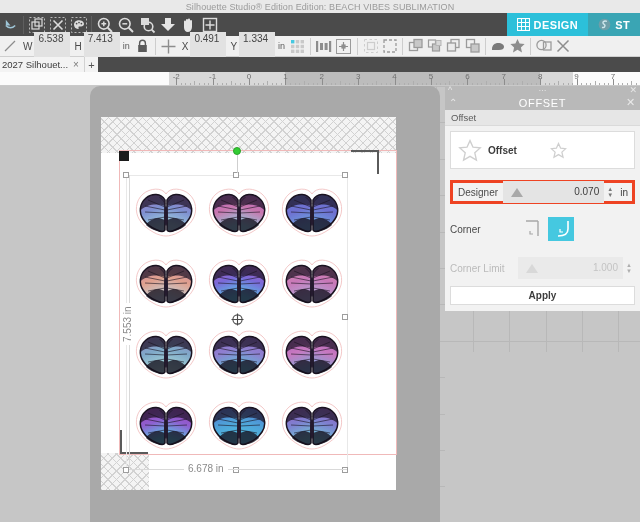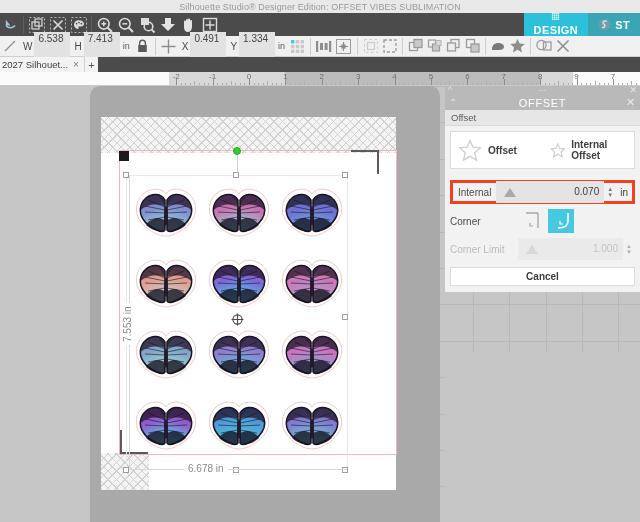--- a/index.html
+++ b/index.html
@@ -29,21 +29,21 @@
   .ticon{
     width:21px; height:21px; display:flex; align-items:center; justify-content:center;
     color:#d7d7d7;
   }
   .ticon svg{ display:block; }
   #tabs-right{ position:absolute; right:0; top:13px; height:23px; display:flex; }
   .apptab{
     height:23px; display:flex; align-items:center; gap:4px; padding:0 10px;
     color:#fff; font-size:11px; font-weight:bold; letter-spacing:.4px;
   }
-  .apptab.design{ background:#2cc0da;flex-direction:column; }
+  .apptab.design{ background:#2cc0da; }
   .apptab.store{ background:#3aa5b4; }
 
   
   #toolbar2{
     position:absolute; left:0; top:36px; width:640px; height:21px;
     background:#f0f0f0; display:flex; align-items:center; border-bottom:1px solid #cfcfcf;
   }
   .lbl{ color:#4a4a4a; font-size:10px; margin:0 2px 0 4px; }
   .numfield{
     background:#e2e2e2; color:#444; font-size:10px;
@@ -186,47 +186,47 @@
   }
   .slider .thumb{
     position:absolute; left:8px; top:7px; width:0;height:0;
     border-left:6px solid transparent;border-right:6px solid transparent;border-bottom:9px solid #a9a9a9;
   }
   .valbox{ background:#e4e4e4; width:44px; text-align:right; padding-right:5px; font-size:10px; color:#3d3d3d; line-height:22px; height:22px;}
   .spin{ display:flex;flex-direction:column; align-items:center; justify-content:center; width:12px; gap:1px; color:#787878; }
   .spin span{ font-size:6px; line-height:5px; }
   .unit2{ font-size:10px; color:#3d3d3d; padding:0 4px; }
 
-  #cornerRow{ display:flex; align-items:center; height:26px; margin-top:4px; }
+  #cornerRow{ display:flex; align-items:center; height:26px; margin-top:12px; }
   #cornerRow .cl{ font-size:10px; color:#4a4a4a; width:68px; }
   .cornerBtn{ width:26px;height:24px;display:flex;align-items:center;justify-content:center; margin-right:4px; }
   .cornerBtn.sel{ background:#45c8e0; }
 
-  #cornerLimitRow{ display:flex; align-items:center; height:22px; margin-top:4px; opacity:.55; }
+  #cornerLimitRow{ display:flex; align-items:center; height:22px; margin-top:15px; opacity:.55; }
   #cornerLimitRow .cll{ font-size:10px; color:#8d8d8d; width:68px; }
   .slider.dis{ background:#e4e4e4; }
   .slider.dis .thumb{ border-bottom-color:#c3c3c3; }
   .valbox.dis{ color:#9e9e9e; }
 
   #btnRow{ display:flex; gap:5px; margin-top:7px; }
   .pbtn{
     flex:1; height:19px; background:#fff; border:1px solid #dcdcdc;
     display:flex;align-items:center;justify-content:center;
     font-size:10px; font-weight:bold; color:#3d3d3d;
   }
 
   #panelBottomFill{
     position:absolute; right:0; top:352px; width:195px; height:170px; background:#c6c6c6;
   }
 </style>
 </head>
 <body>
 
 <div id="titlebar">
-  <div class="t">Silhouette Studio® Designer Edition: OFFSET VIBES SUBLIMATION</div>
+  <div class="t">Silhouette Studio® Edition Edition: BEACH VIBES SUBLIMATION</div>
 </div>
 
 <div id="toolbar1">
   <div class="tb-grp">
     <div class="ticon">
       <svg width="15" height="15" viewBox="0 0 16 16">
           <path d="M3 3 L3 9 L8 9 Z" fill="#9fc6d8"></path>
           <path d="M3 9 Q8 14 13 9" stroke="#9fc6d8" stroke-width="1.6" fill="none"></path>
         </svg>
     </div>
@@ -1062,29 +1062,28 @@
       <div class="choice">
         <svg class="starIcon" width="24" height="23" viewBox="0 0 24 23">
           <path d="M12 1.6 L15 8.2 L22.2 8.9 L16.8 13.8 L18.4 21 L12 17.3 L5.6 21 L7.2 13.8 L1.8 8.9 L9 8.2 Z" fill="none" stroke="#cfcfcf" stroke-width="1.4"></path>
         </svg>
         <span class="ctext">Offset</span>
       </div>
       <div class="choice">
         <svg class="starIcon" width="17" height="17" viewBox="0 0 24 23">
           <path d="M12 1.6 L15 8.2 L22.2 8.9 L16.8 13.8 L18.4 21 L12 17.3 L5.6 21 L7.2 13.8 L1.8 8.9 L9 8.2 Z" fill="none" stroke="#cfcfcf" stroke-width="1.8"></path>
         </svg>
-        <span class="ctext">Internal Offset</span>
       </div>
     </div>
   </div>
 
 
   <div class="panel-body" style="padding-top:3px;">
     <div id="distRow">
-      <span class="dl">Internal</span>
+      <span class="dl">Designer</span>
       <div class="slider">
         <div class="thumb"></div>
       </div>
       <div class="valbox">0.070</div>
       <div class="spin">
         <span>▲</span>
         <span>▼</span>
       </div>
       <span class="unit2">in</span>
     </div>
@@ -1111,16 +1110,16 @@
         <div class="thumb"></div>
       </div>
       <div class="valbox dis">1.000</div>
       <div class="spin">
         <span>▲</span>
         <span>▼</span>
       </div>
     </div>
 
     <div id="btnRow">
-      <div class="pbtn">Cancel</div>
+      <div class="pbtn">Apply</div>
     </div>
   </div>
 </div>
 
 </body></html>

